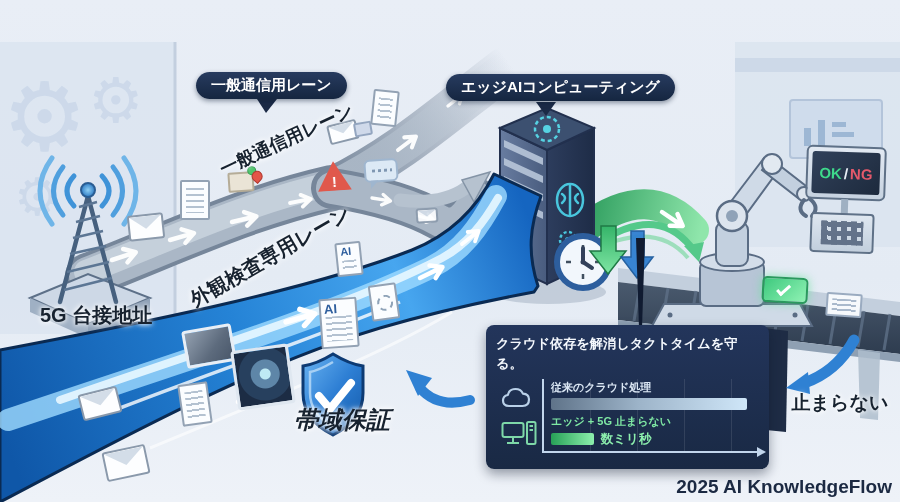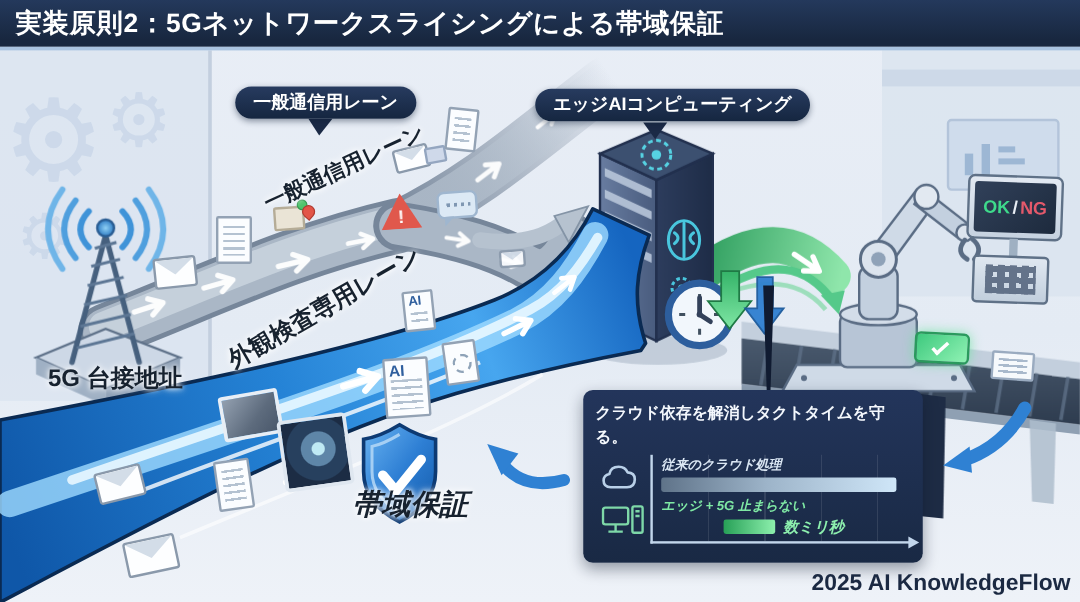--- a/index.html
+++ b/index.html
@@ -30,31 +30,31 @@
        text-shadow:0 0 4px #fff,0 0 7px rgba(255,255,255,.9);}
   .diag{transform-origin:left center;}
   
   .infobox{
     left:486px;top:325px;width:283px;height:144px;z-index:4;
     background:linear-gradient(180deg,#23355b 0%,#192944 100%);
     border-radius:8px;box-shadow:0 5px 12px rgba(10,20,40,.4);
     padding:9px 10px 6px 10px;color:#f4f8fd;
   }
   .infobox .txt{font-size:13.2px;font-weight:800;line-height:1.5;letter-spacing:0;}
-  .ichart{display:flex;margin-top:5px;font-style:italic;}
+  .ichart{display:flex;margin-top:5px;}
   .icol{width:46px;display:flex;flex-direction:column;align-items:center;justify-content:space-around;height:74px;}
   .plot{flex:1;position:relative;height:74px;border-left:2px solid #c2d6ec;border-bottom:2px solid #c2d6ec;
         padding:1px 4px 0 7px;
         background-image:repeating-linear-gradient(90deg,transparent 0 46px,rgba(255,255,255,.10) 46px 47px);}
   .plot .xarrow{position:absolute;right:-7px;bottom:-6px;width:0;height:0;
         border-left:9px solid #c2d6ec;border-top:5px solid transparent;border-bottom:5px solid transparent;}
   .b-lbl1{font-size:11px;font-weight:bold;color:#dbe7f4;}
   .b-lbl2{font-size:11px;font-weight:bold;color:#7fe8a4;margin-top:3px;}
   .bar1{height:12px;border-radius:2px;margin:3px 0 4px 0;background:linear-gradient(90deg,#5f7389,#9db4c9 45%,#cfe6f8);}
-  .bar2row{display:flex;align-items:center;gap:7px;margin-top:2px;justify-content:center;}
+  .bar2row{display:flex;align-items:center;gap:7px;margin-top:2px;}
   .bar2{height:12px;border-radius:2px;background:linear-gradient(90deg,#27a057,#8df0ad);}
   .b-ann{font-size:12.5px;font-weight:bold;color:#8df0ae;}
   
   .monitor{left:806px;top:146px;width:80px;height:54px;z-index:2;transform:rotate(2deg);
     background:linear-gradient(180deg,#e2e9f2,#c6d2e0);border:2px solid #5f7187;border-radius:6px;padding:4px;}
   .mscreen{width:100%;height:100%;border-radius:3px;background:linear-gradient(135deg,#31415a,#1d2a3d);
     display:flex;align-items:center;justify-content:center;gap:2px;font-weight:800;font-size:15px;}
   .mstand{left:841px;top:199px;width:7px;height:16px;background:#9fb0c2;z-index:2;transform:rotate(2deg);}
   .ctrl{left:810px;top:213px;width:64px;height:40px;z-index:2;transform:rotate(2deg);
     background:linear-gradient(180deg,#dfe7f0,#c2cfdd);border:2px solid #5f7187;border-radius:4px;
@@ -320,37 +320,35 @@
     <polygon points="786,388 808,372 810,394" fill="#2f81d3"></polygon>
   </g>
 
   <g fill="#1b2a46">
     <polygon points="257,99 277,99 266,113"></polygon>
     <polygon points="536,102 556,102 546,116"></polygon>
     <polygon points="636,238 645,238 642,328 639,328" fill="#101b31"></polygon>
   </g>
 </svg>
 
-<div class="ov titlebar">
-  <span>実装原則2：5Gネットワークスライシングによる帯域保証</span>
-</div>
 
 <div class="ov pill" style="left:196px;top:72px;">
   <span>一般通信用レーン</span>
 </div>
 <div class="ov pill" style="left:446px;top:74px;">
   <span>エッジAIコンピューティング</span>
 </div>
 
 <div class="ov lbl diag" style="left:221px;top:158px;font-size:18px;transform:rotate(-25deg);">一般通信用レーン</div>
 <div class="ov lbl diag" style="left:192px;top:288px;font-size:20px;transform:rotate(-30deg);">外観検査専用レーン</div>
 
 <div class="ov lbl" style="left:40px;top:302px;font-size:20px;">5G 台接地址</div>
 <div class="ov lbl" style="left:294px;top:404px;font-size:24px;font-style:italic;">帯域保証</div>
 <div class="ov lbl prod" style="left:786px;top:390px;width:108px;font-size:19px;">
+  <div>止まらない</div>
 </div>
 
 <div class="ov env" style="left:128px;top:214px;width:36px;height:26px;transform:rotate(-6deg);"></div>
 <div class="ov doc" style="left:180px;top:180px;width:30px;height:40px;"></div>
 <div class="ov parcel" style="left:228px;top:172px;width:26px;height:20px;transform:rotate(-4deg);">
   <span class="pin-g"></span>
   <span class="pin-r"></span>
 </div>
 <div class="ov warn">
   <span>!</span>

